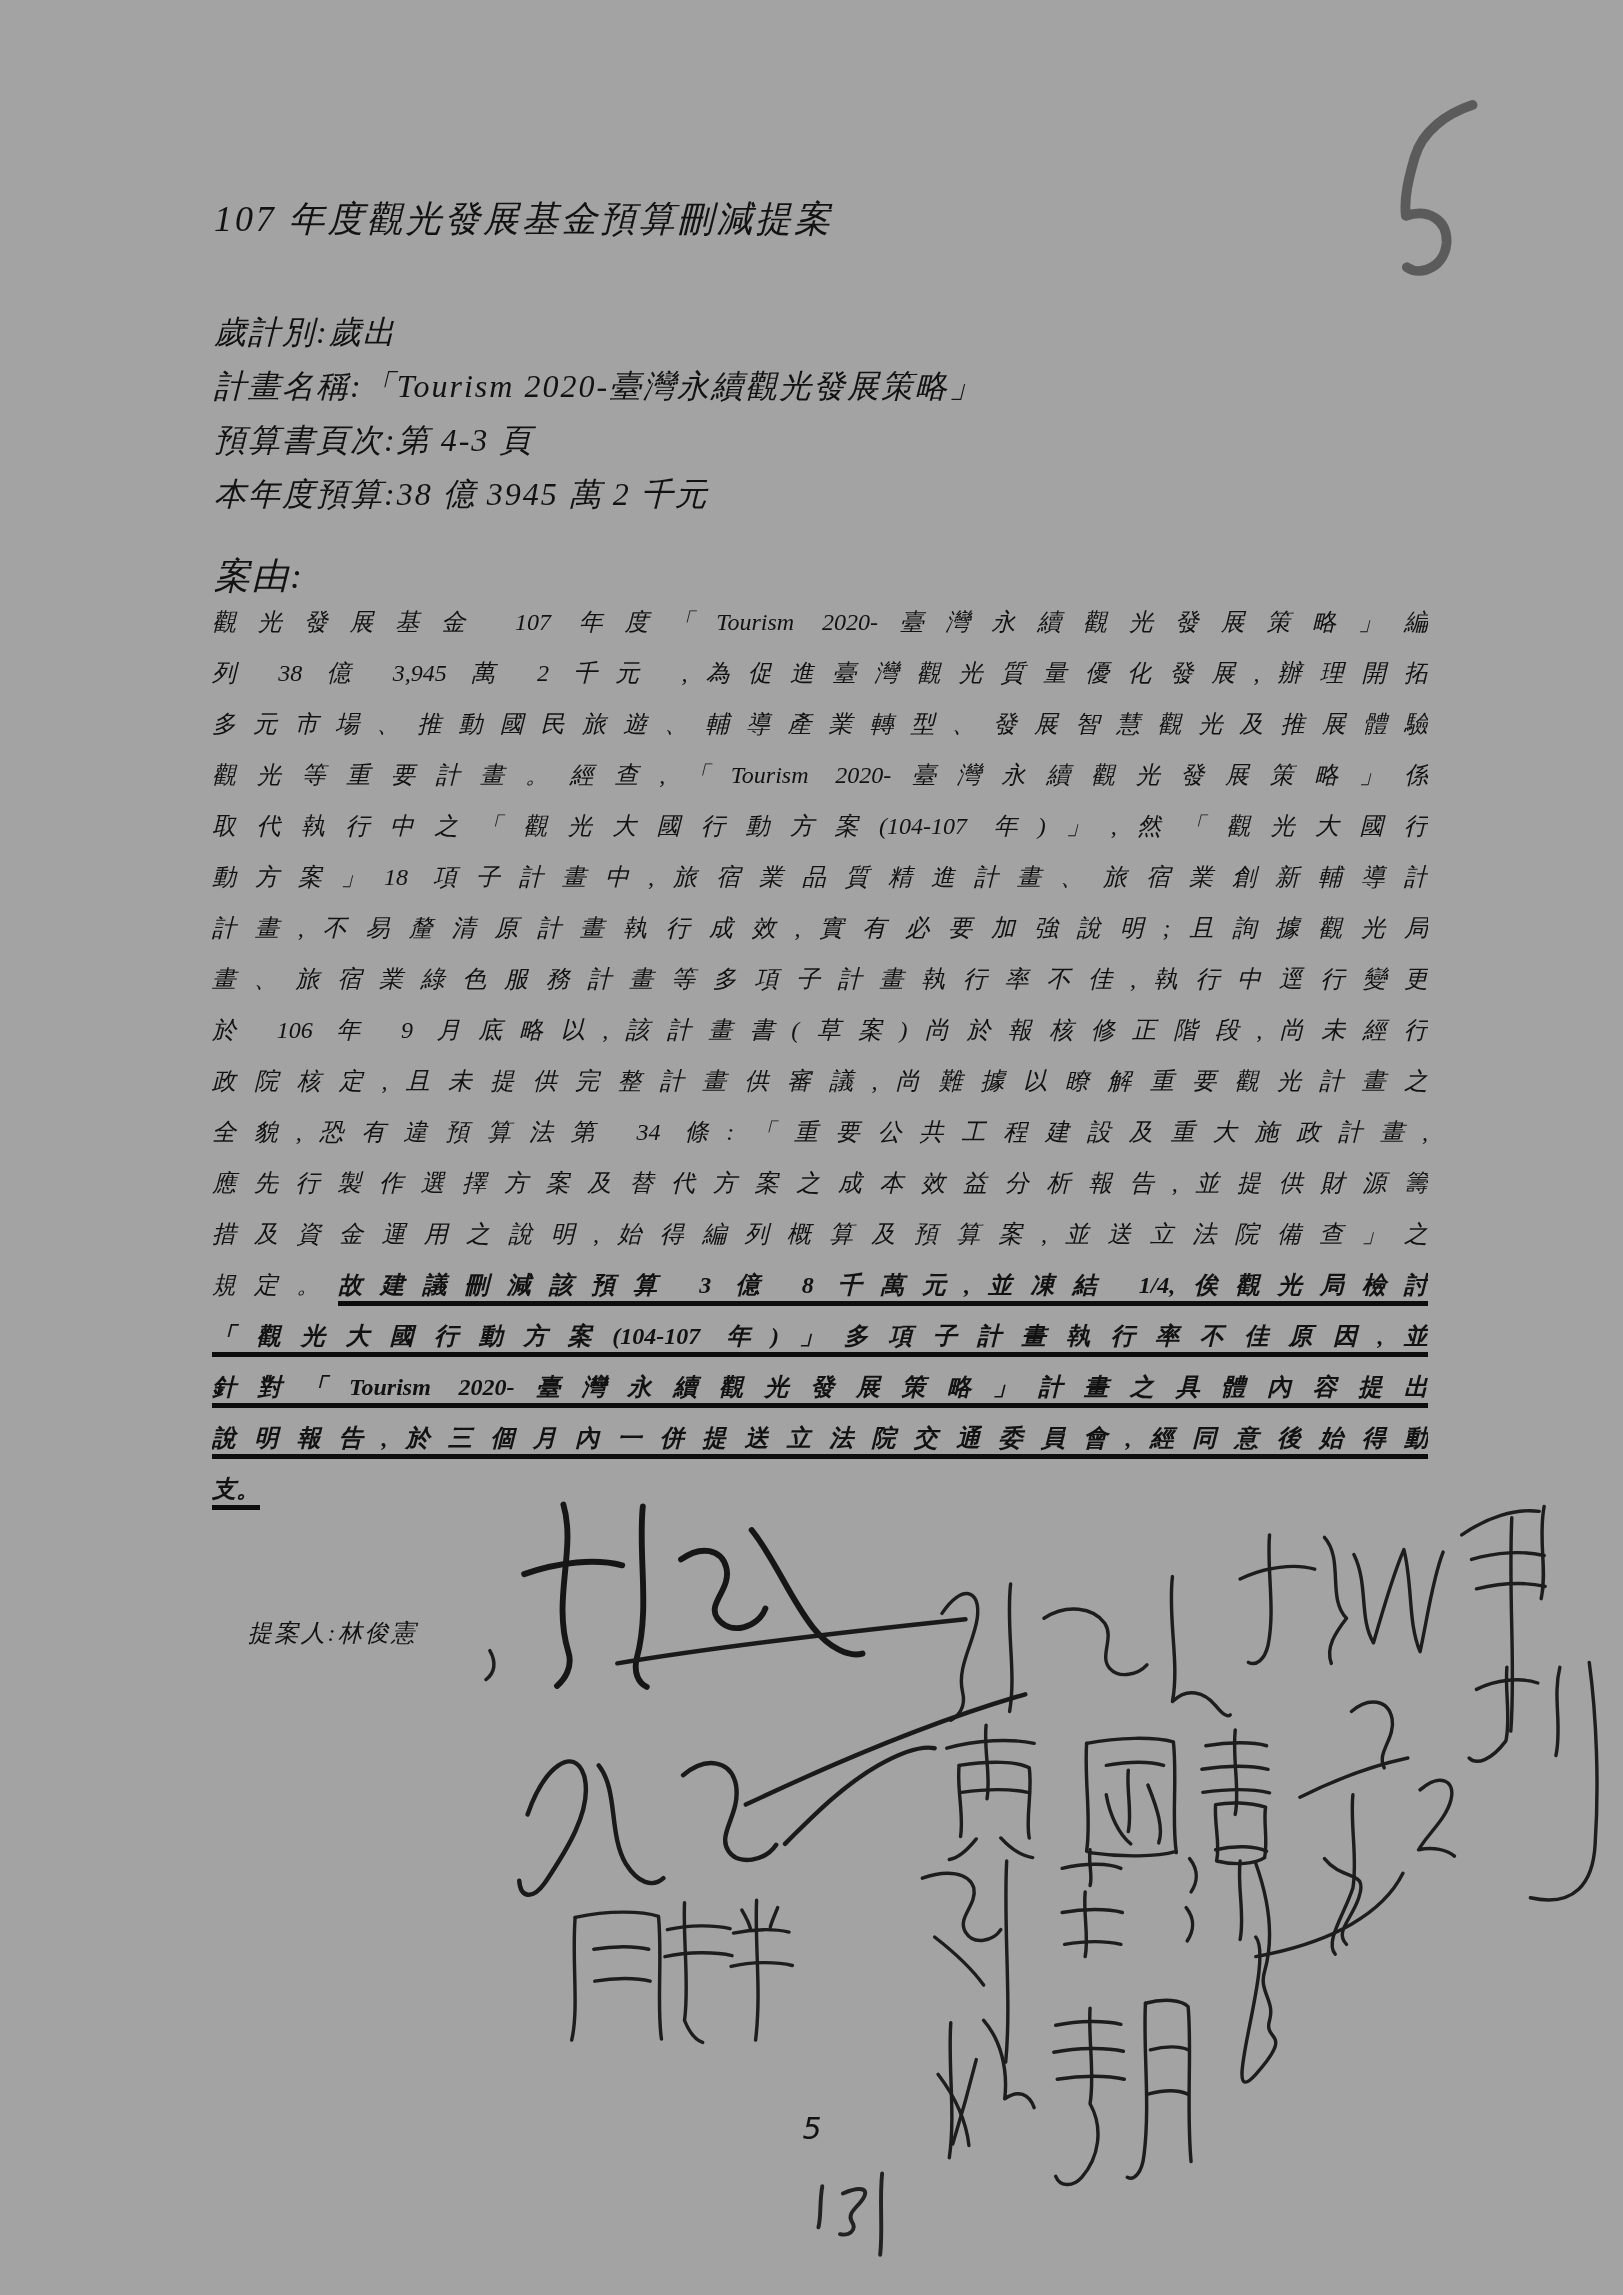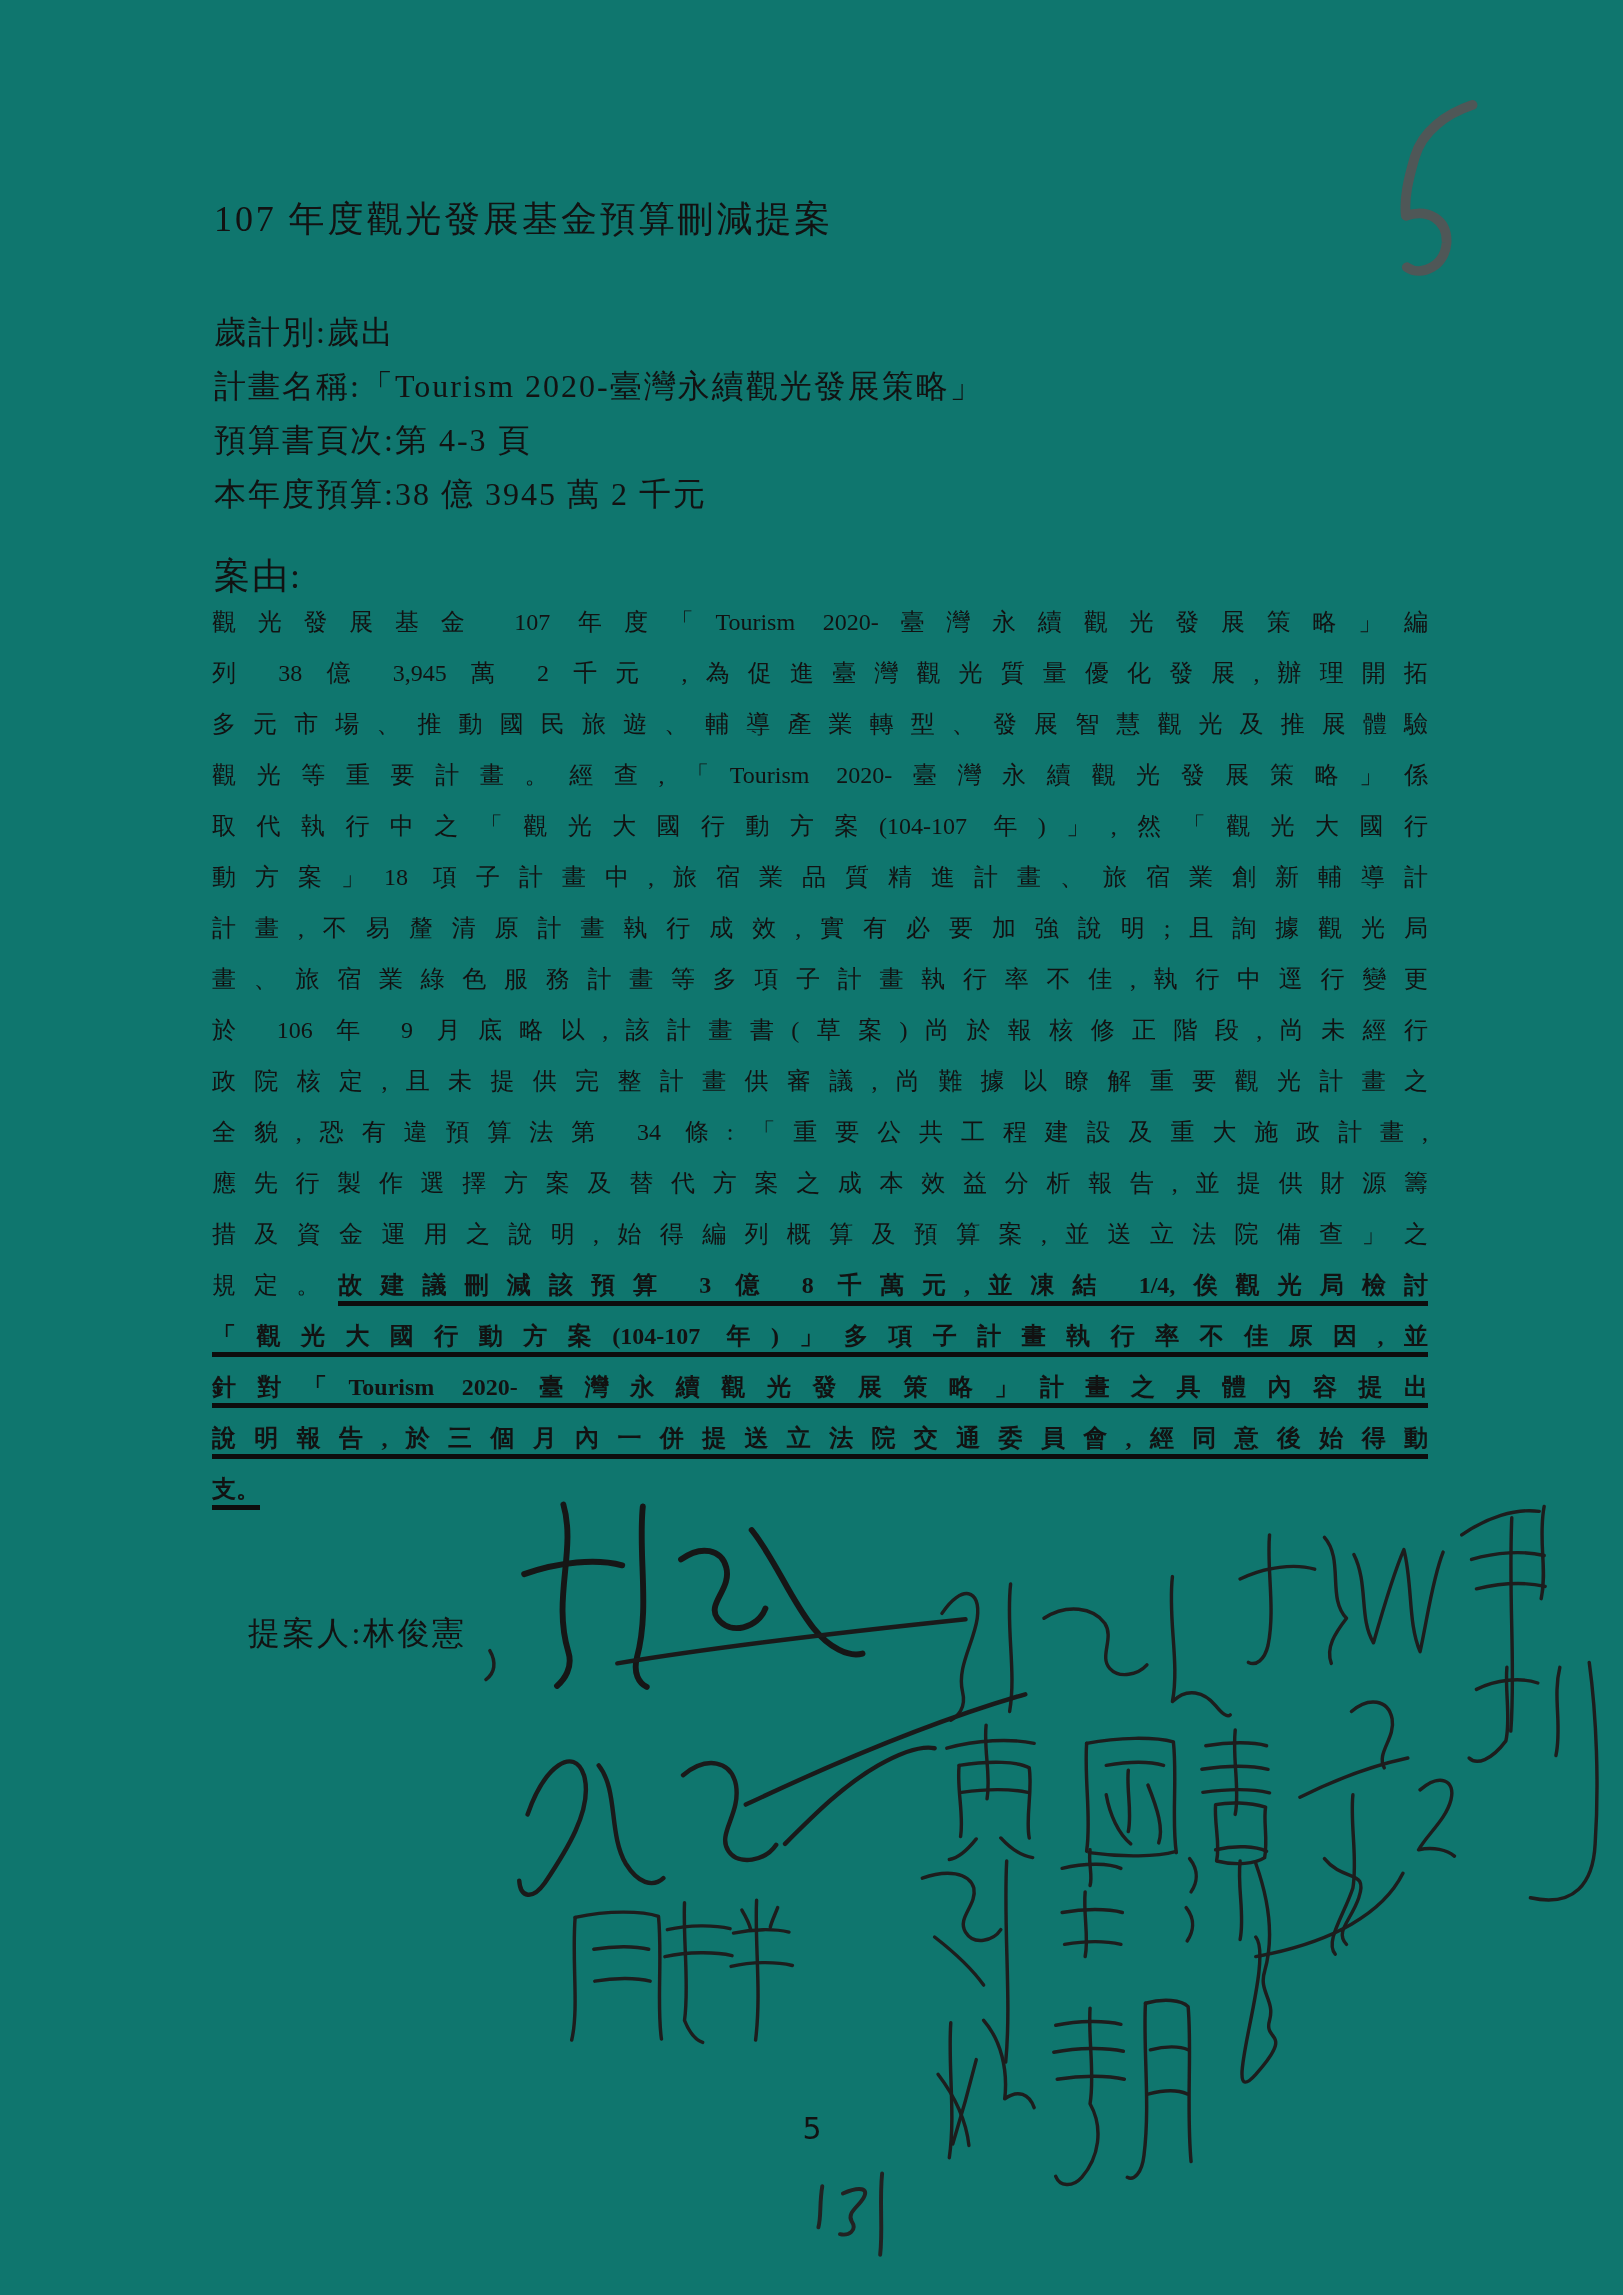--- a/index.html
+++ b/index.html
@@ -1,22 +1,23 @@
 <!DOCTYPE html>
 <html style="font-size:7.8px"><head>
 <meta charset="utf-8">
 <style>
   html,body{margin:0;padding:0;background:#888;}
   .page{
     position:relative;
     width:1624px;height:2295px;
-    background:#0f766e;
+    background:#a3a3a3;
     font-family:"Liberation Serif","DejaVu Serif",serif;
     color:#121212;
     overflow:hidden;
+    font-style:italic;
   }
   .abs{position:absolute;}
   .title{
     left:214px;top:196px;width:1216px;
     font-size:36px;line-height:47px;
     letter-spacing:2.9px;
     white-space:nowrap;
   }
   .meta{left:214px;top:305px;width:1216px;}
   .meta-line{
@@ -38,21 +39,21 @@
   }
   .bline-last{text-align-last:left;}
   .br{font-weight:400;}
   .bu{
     font-weight:700;
     border-bottom:5.4px solid #0d0d0d;
     padding-bottom:2.9px;
   }
   .proposer{
     left:248px;top:1610px;
-    font-size:32px;line-height:47px;letter-spacing:2.5px;
+    font-size:24px;line-height:47px;letter-spacing:2.5px;
     white-space:nowrap;
   }
   .pagenum{
     left:0;top:2112px;width:1624px;
     text-align:center;
     font-size:30px;line-height:34px;
     font-family:"DejaVu Sans","Liberation Sans",sans-serif;
   }
   .ink{
     position:absolute;left:0;top:0;

